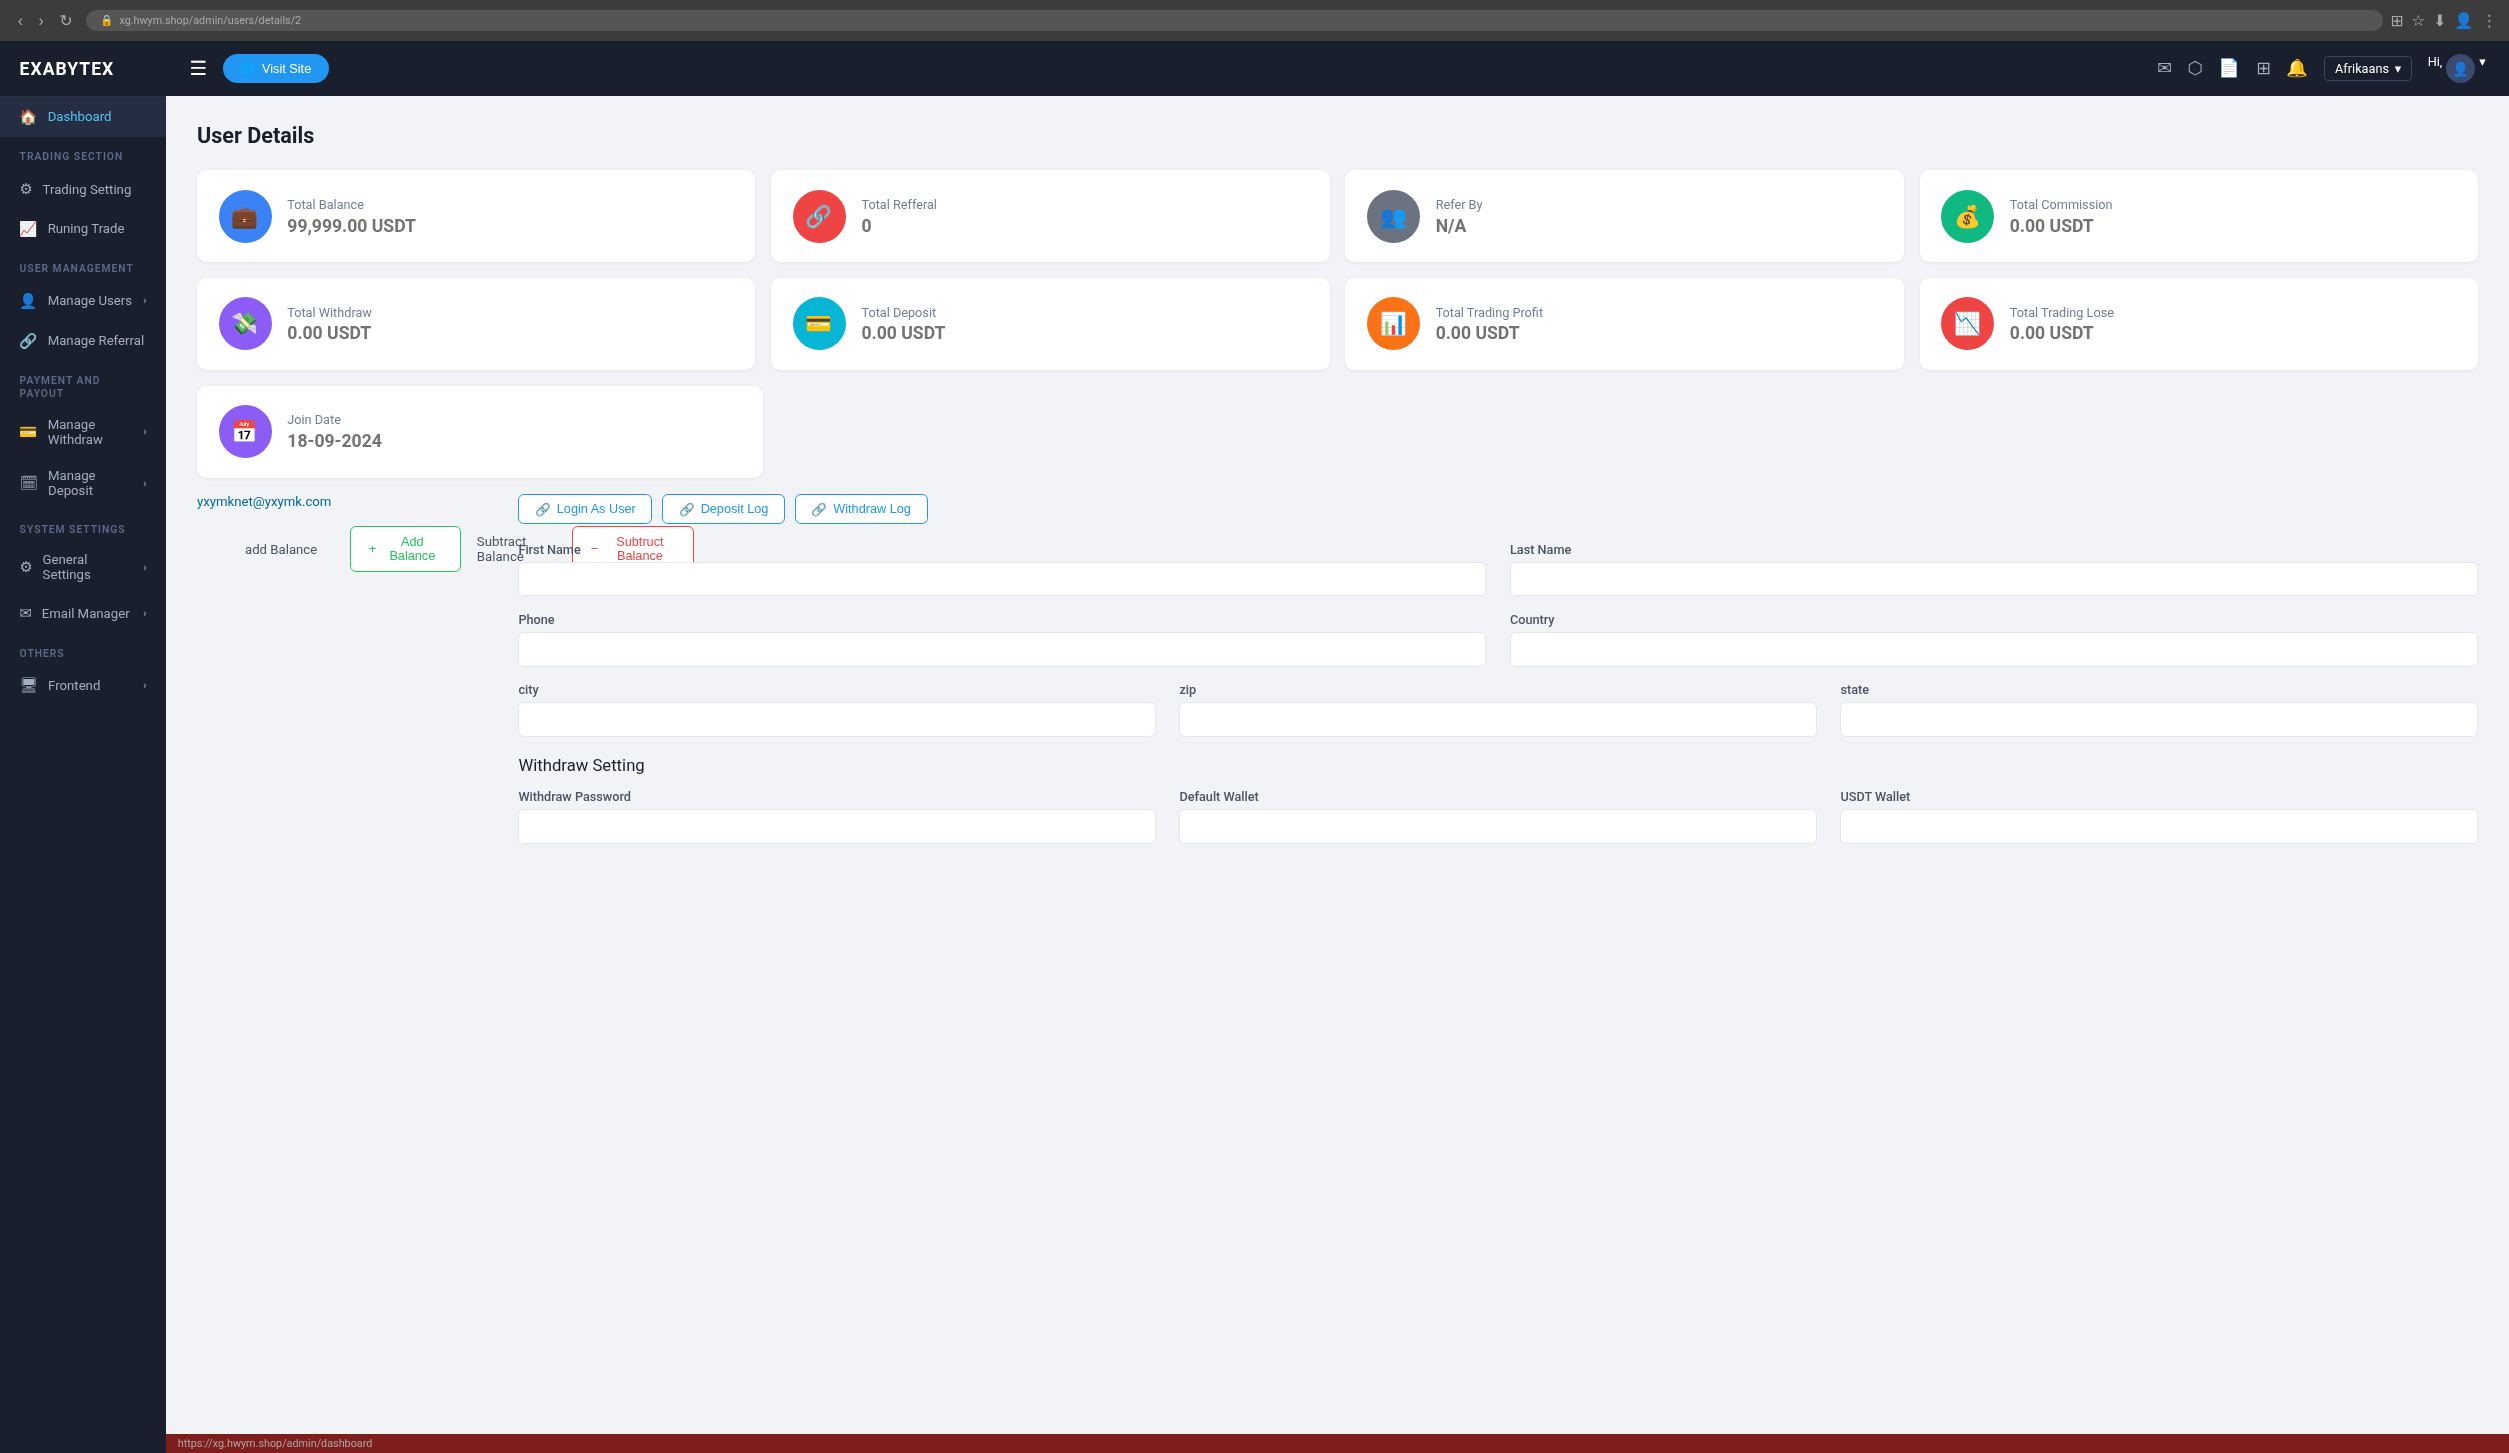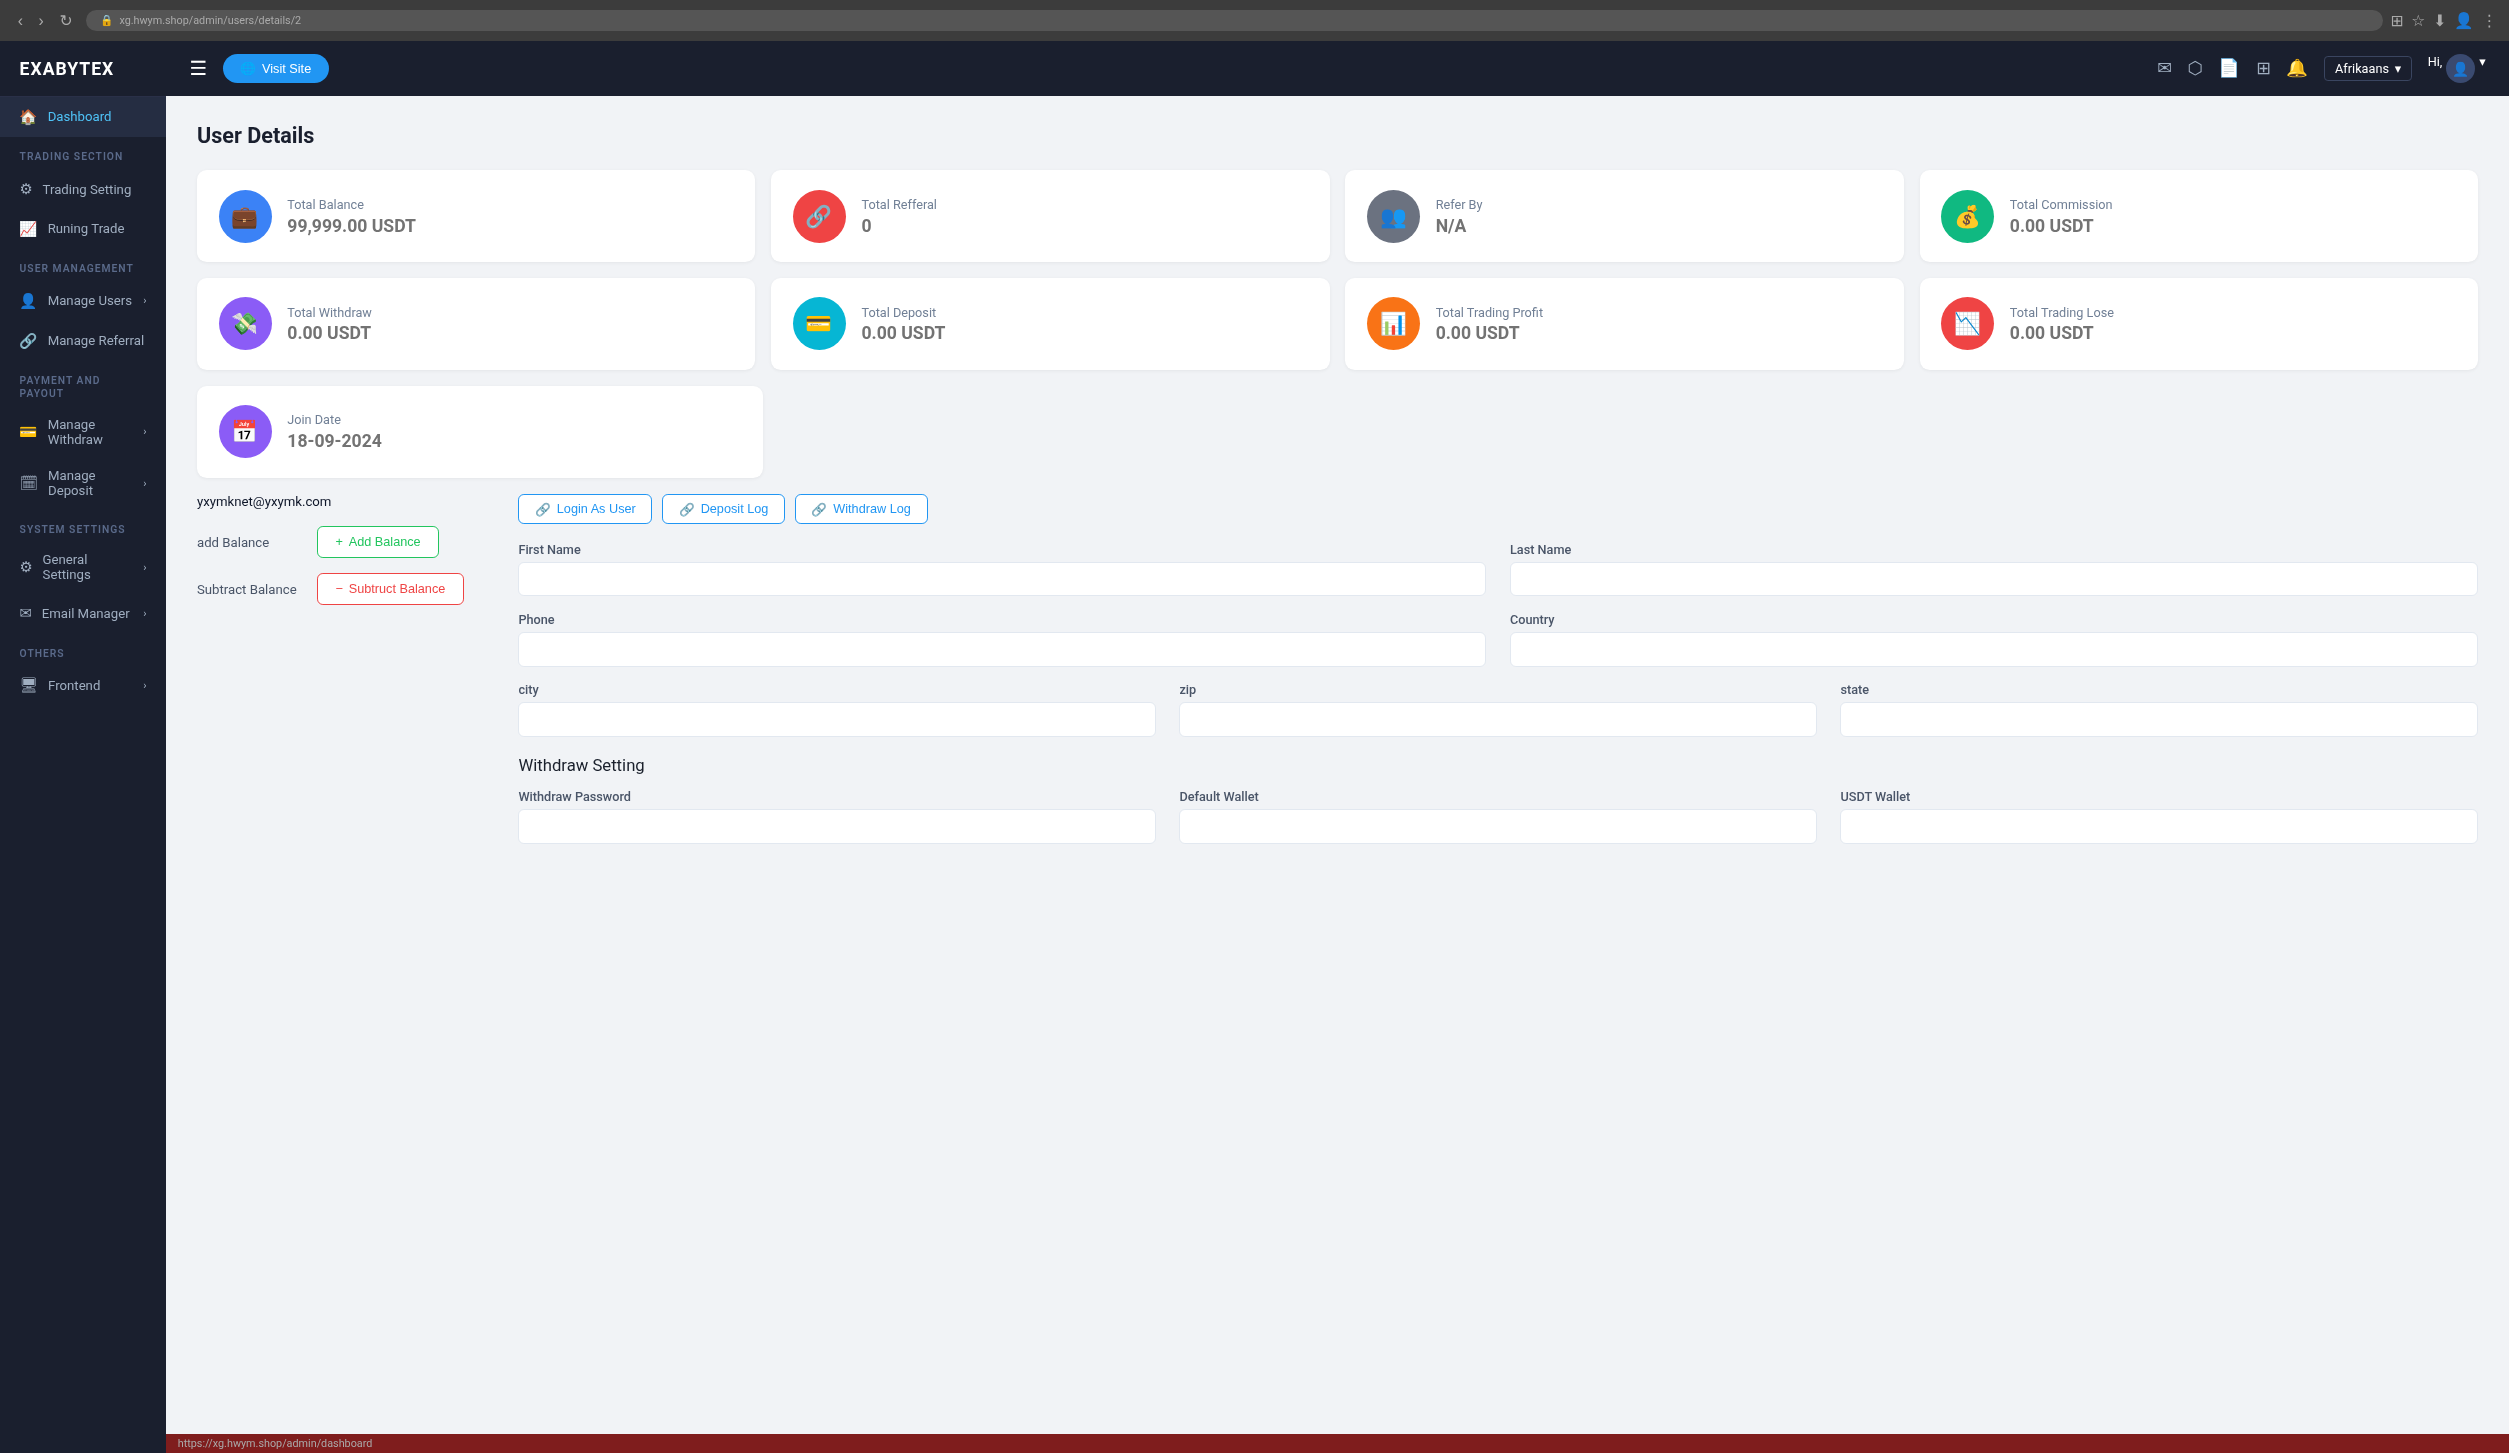--- a/index.html
+++ b/index.html
@@ -163,21 +163,21 @@
     .form-input {
       border: 1.5px solid #e2e8f0;
       border-radius: 5.9px;
       padding: 8.8px 11.8px;
       font-size: 13.2px;
       color: #1a202c;
       background: #fff;
       outline: none;
       width: 100%;
     }
-    .balance-actions { display: flex; flex-direction: column; gap: 15.7px; padding-top: 7.8px; }
+    .balance-actions { display: flex; flex-direction: row; gap: 15.7px; padding-top: 7.8px; margin-left: 48px; }
     .balance-row { display: flex; align-items: center; gap: 11.8px; }
     .balance-row-label { font-size: 13.2px; color: #4a5568; width: 108px; }
     .btn-add-balance {
       background: #fff;
       border: 1.5px solid #22c55e;
       color: #22c55e;
       border-radius: 5.9px;
       padding: 7.8px 17.6px;
       font-size: 12.7px;
       cursor: pointer;
@@ -192,21 +192,21 @@
       color: #ef4444;
       border-radius: 5.9px;
       padding: 7.8px 17.6px;
       font-size: 12.7px;
       cursor: pointer;
       display: flex;
       align-items: center;
       gap: 5.9px;
       font-weight: 500;
     }
-    .user-email { font-size: 13.2px; color: #0f172a; margin-bottom: 9.8px; }
+    .user-email { font-size: 13.2px; color: #0369a1; margin-bottom: 9.8px; }
 
     
     .section-title { font-size: 16.7px; font-weight: 400; color: #1a202c; margin-bottom: 13.7px; margin-top: 9.8px; }
     .form-grid-3 { display: grid; grid-template-columns: 1fr 1fr 1fr; gap: 15.7px 23.5px; }
 
     
     .status-bar { background: #7f1d1d; color: #aaa; font-size: 10.8px; padding: 2.9px 11.8px; flex-shrink: 0; }
 
     
     ::-webkit-scrollbar { width: 5.9px; }

